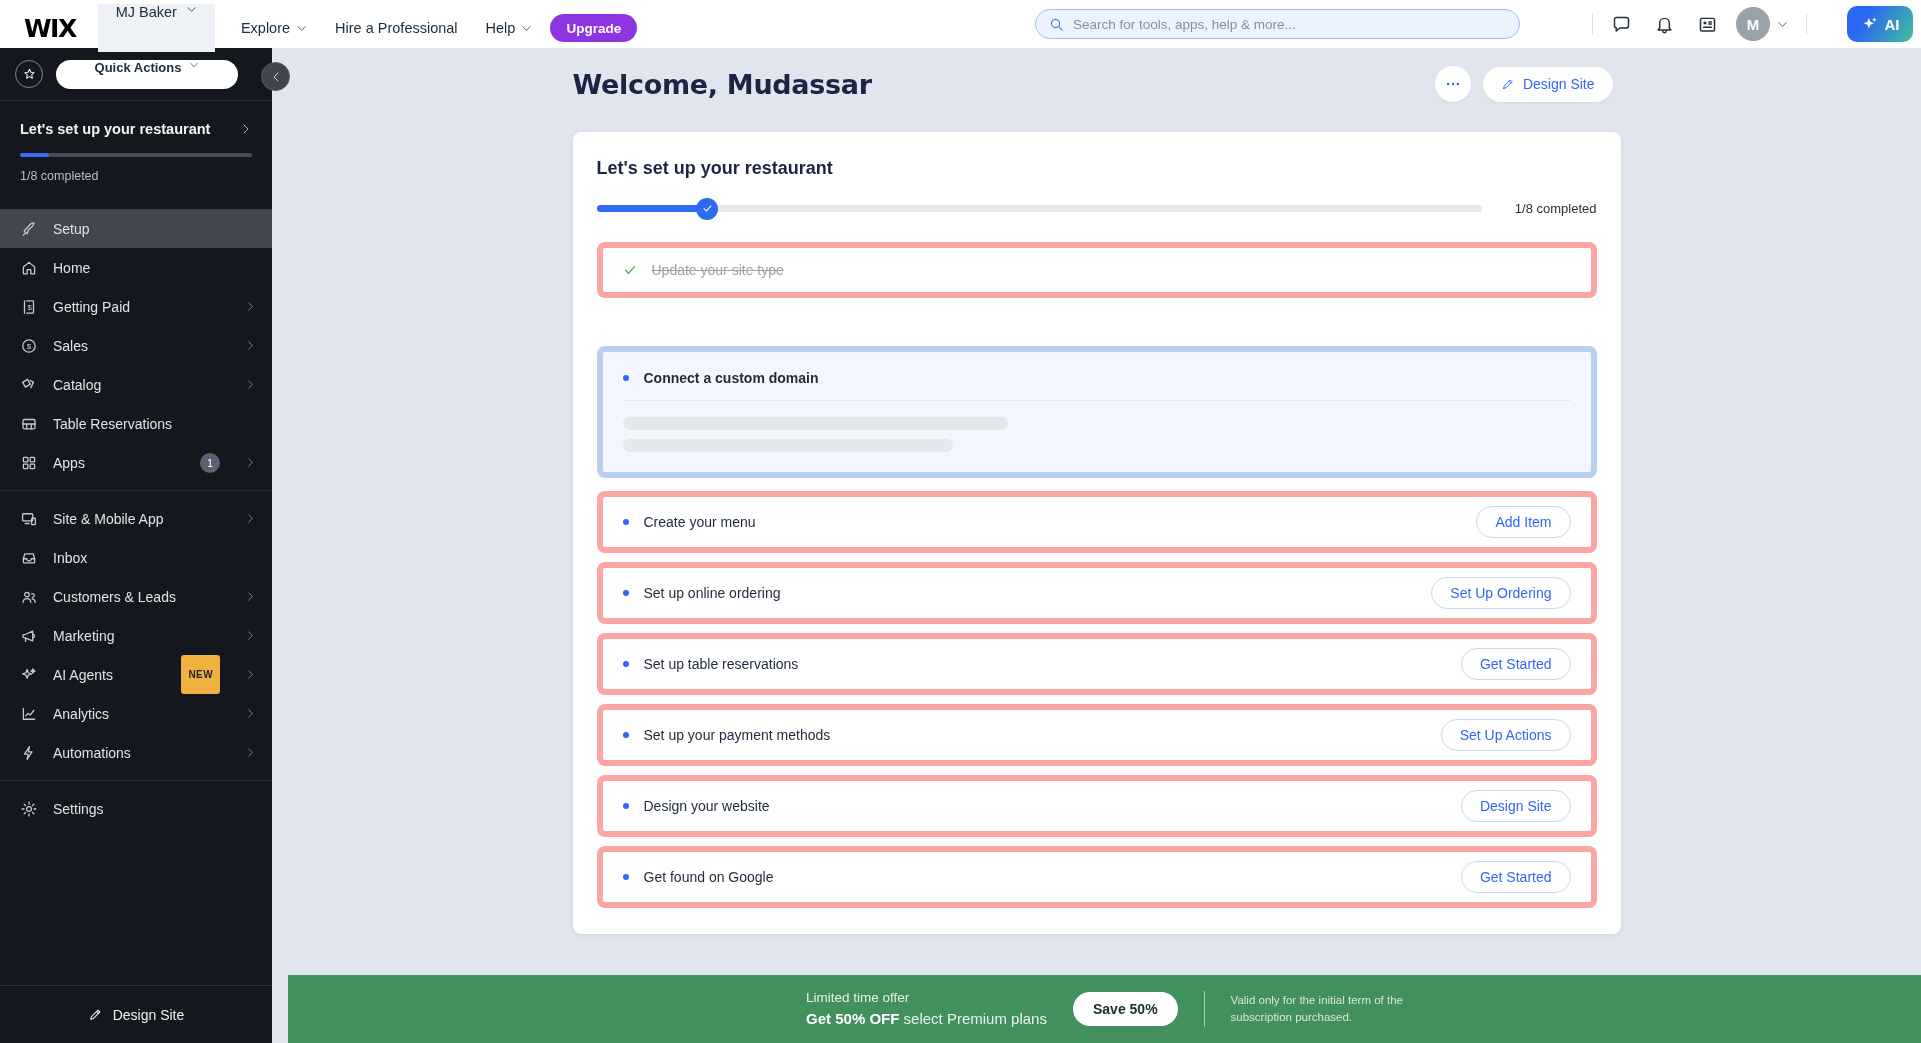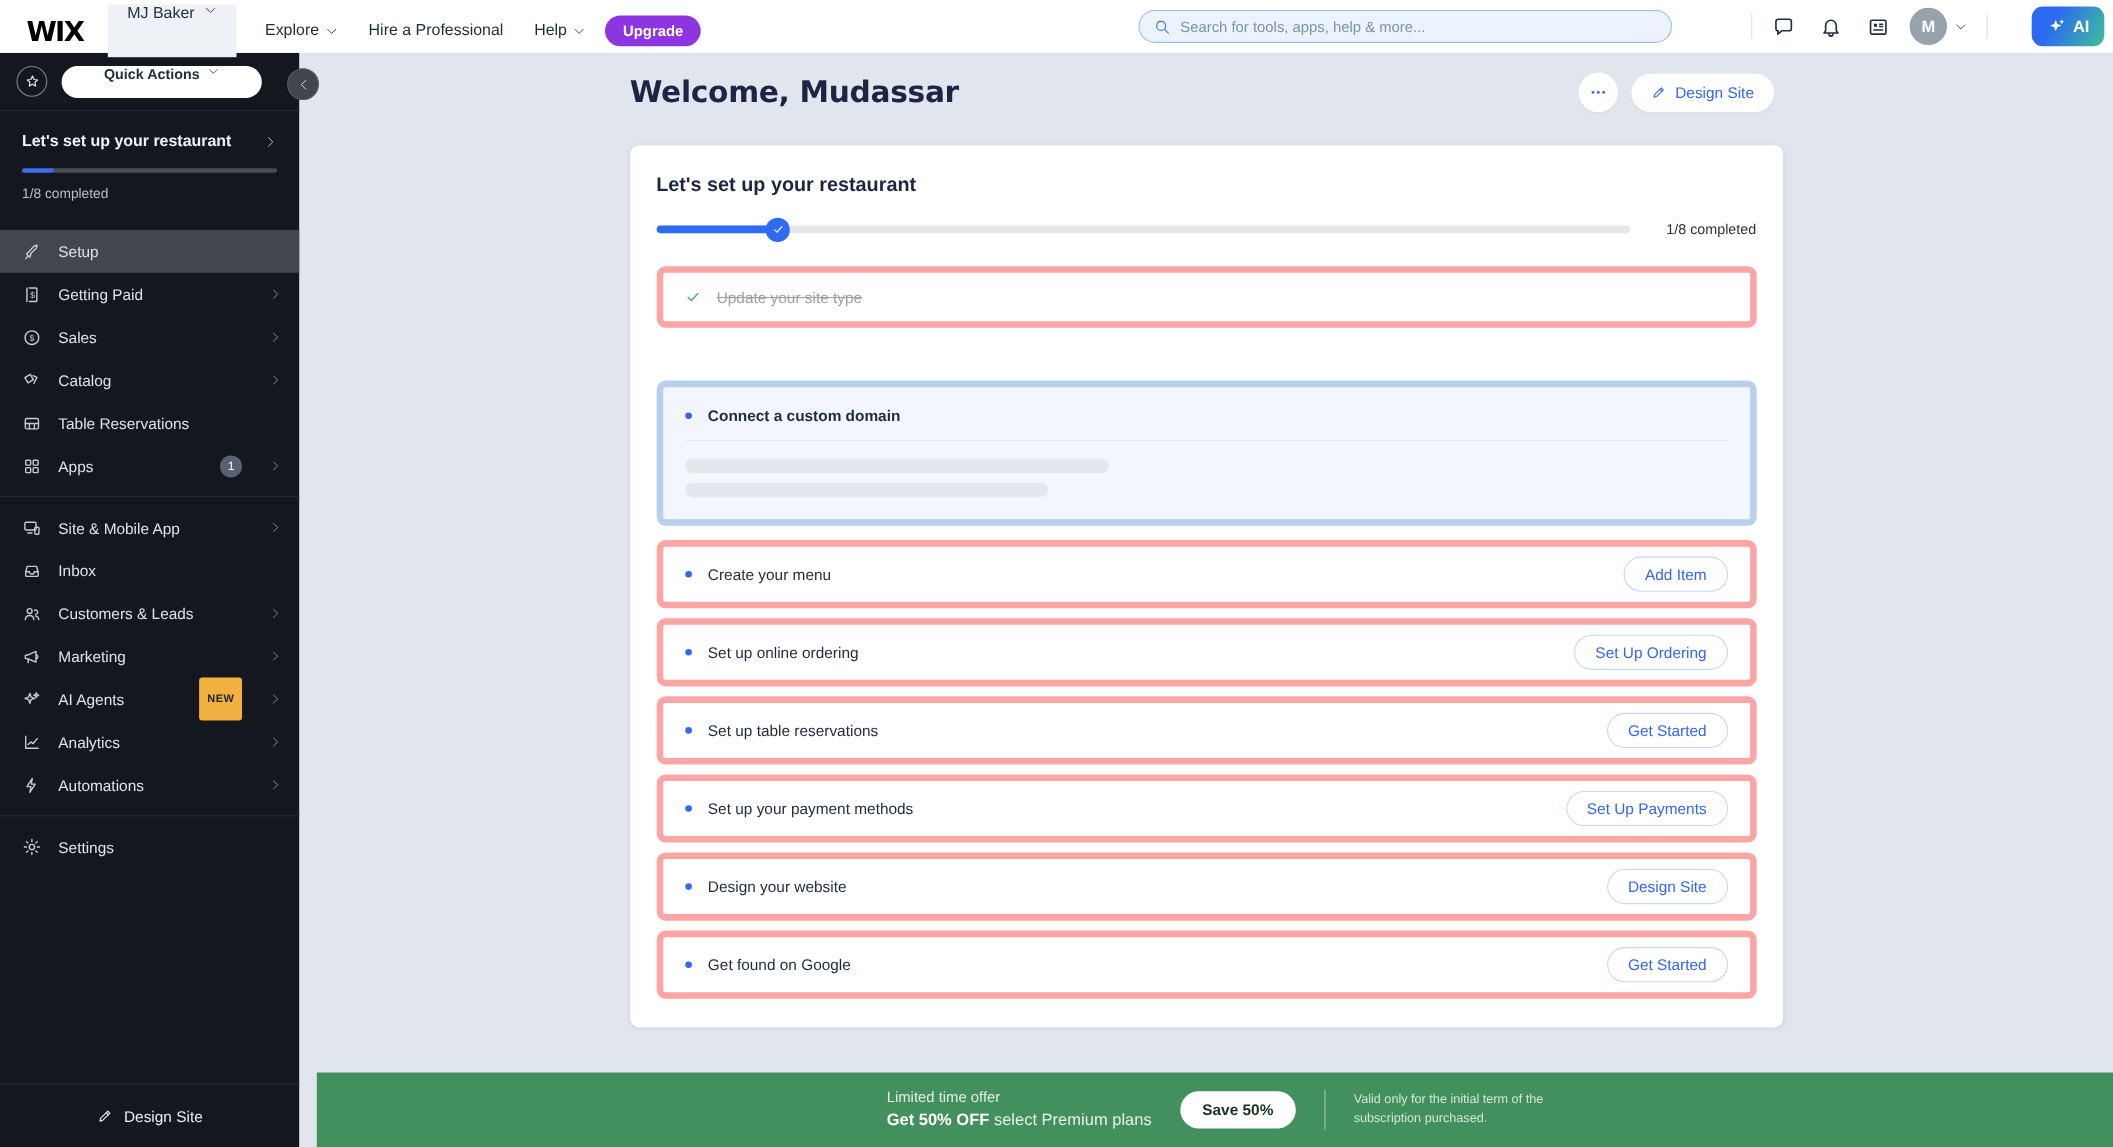--- a/index.html
+++ b/index.html
@@ -241,20 +241,29 @@
         <span class="icon mi">
           <svg viewBox="0 0 24 24" fill="none" stroke="currentColor" stroke-width="1.7" stroke-linecap="round" stroke-linejoin="round">
             <path d="M5.5 14.5l4 4 1.6-5.2 5.4-4.8c1.4-1.3 1.9-4.6 1.9-4.6s-3.3.4-4.7 1.8L9 11.1z"></path>
             <path d="M4.5 20l2.6-2.6"></path>
           </svg>
         </span>
         <span class="lbl">Setup</span>
 
       </div>
 
+      <div class="sb-item">
+        <span class="icon mi">
+          <svg viewBox="0 0 24 24" fill="none" stroke="currentColor" stroke-width="1.7" stroke-linecap="round" stroke-linejoin="round">
+            <path d="M4.5 10.8L12 4.5l7.5 6.3v8.2a.9.9 0 0 1-.9.9h-4.2v-5.6H9.6v5.6H5.4a.9.9 0 0 1-.9-.9z"></path>
+          </svg>
+        </span>
+        <span class="lbl">Home</span>
+
+      </div>
 
       <div class="sb-item">
         <span class="icon mi">
           <svg viewBox="0 0 24 24" fill="none" stroke="currentColor" stroke-width="1.7" stroke-linecap="round" stroke-linejoin="round">
             <path d="M9 3.8h8a1 1 0 0 1 1 1v14.4a1 1 0 0 1-1 1H9"></path>
             <path d="M6 3.8v16.4"></path>
             <text x="13" y="15.5" font-size="10.5" fill="currentColor" stroke="none" text-anchor="middle" font-family="sans-serif">$</text>
           </svg>
         </span>
         <span class="lbl">Getting Paid</span>
@@ -571,21 +580,21 @@
               <button class="task-action">Get Started</button>
             </div>
 
           </div>
 
           <div class="task">
             <div class="task-head">
 
               <span class="task-dot"></span>
               <span class="task-label">Set up your payment methods</span>
-              <button class="task-action">Set Up Payments</button>
+              <button class="task-action">Set Up Actions</button>
             </div>
 
           </div>
 
           <div class="task">
             <div class="task-head">
 
               <span class="task-dot"></span>
               <span class="task-label">Design your website</span>
               <button class="task-action">Design Site</button>

